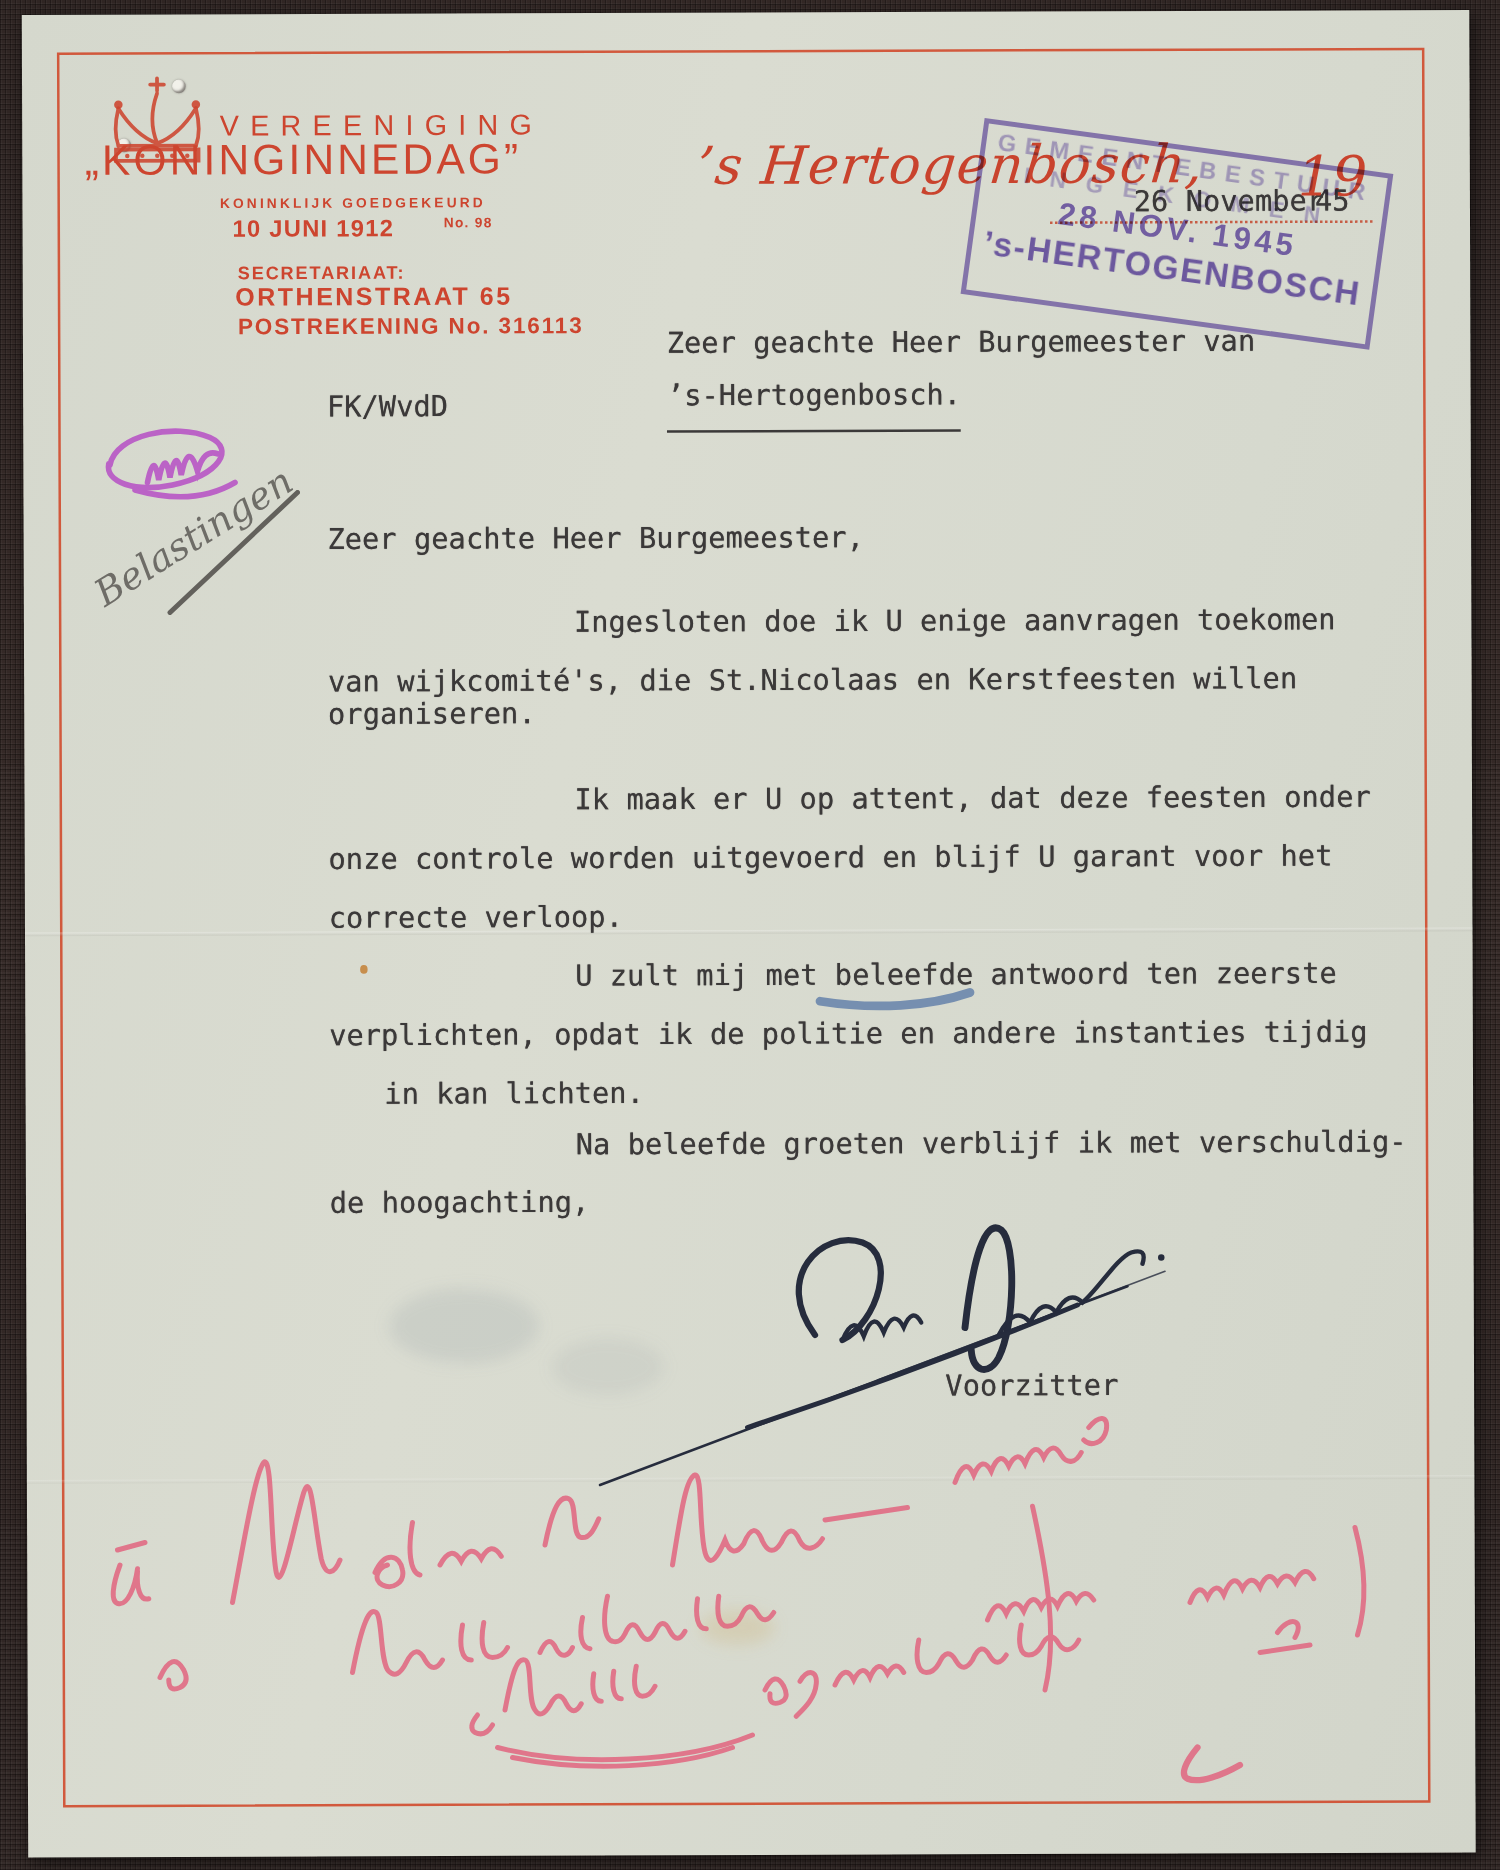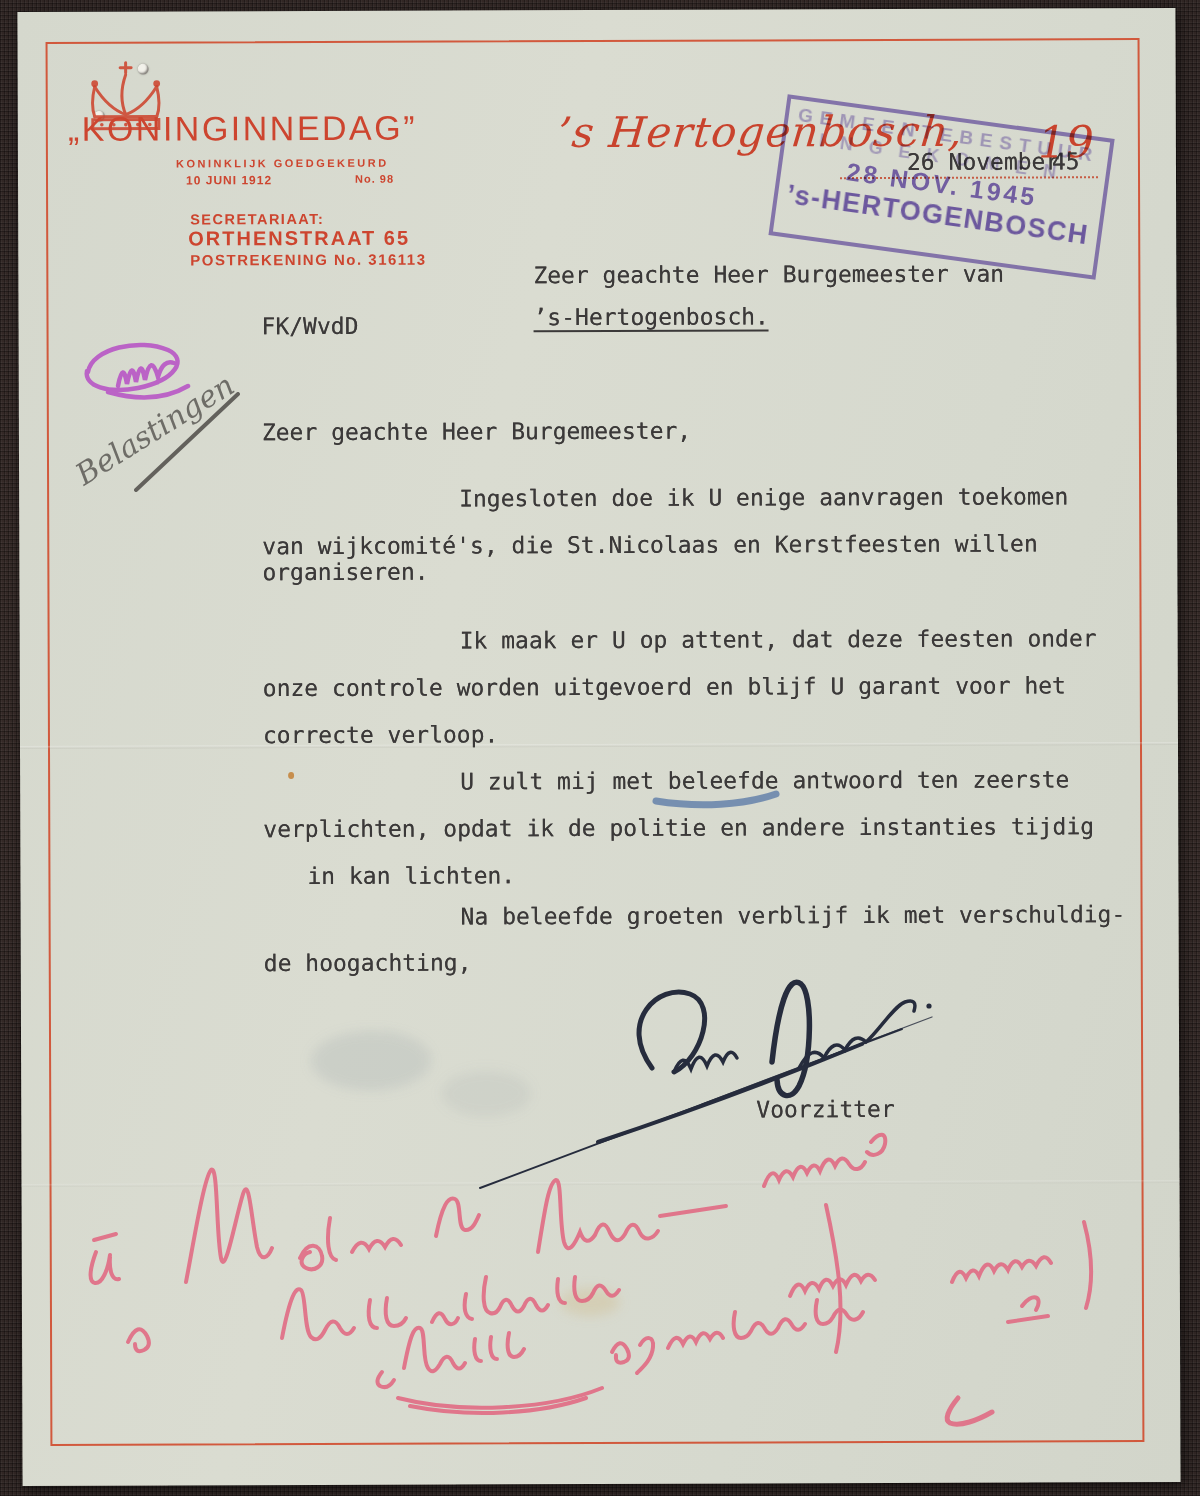--- a/index.html
+++ b/index.html
@@ -42,21 +42,21 @@
     font-family:"DejaVu Serif", serif;font-style:italic;
     color:#c9432d;font-size:44px;
   }
   .dotline{border-bottom:2px dotted #c4482e;opacity:.85;}
   
   .tw{
     font-family:"DejaVu Sans Mono", monospace;
     font-size:23px;color:#3b3939;white-space:pre;
     text-shadow:0 0 0.6px rgba(45,42,42,.75);
   }
-  .tw-underline{border-bottom:2px solid #3b3939;padding-bottom:0;}
+  .tw-underline{border-bottom:2px solid #3b3939;padding-bottom:14px;}
   
   .stamp{
     position:absolute;left:770px;top:85px;width:322px;height:134px;
     border:4px solid rgba(122,95,192,.75);
     transform:rotate(8deg);transform-origin:top left;
     mix-blend-mode:multiply;color:#7a5fc0;text-align:center;
     font-family:"Liberation Sans", sans-serif;font-weight:bold;
   }
   .stamp .l1{margin-top:4px;font-size:19px;letter-spacing:7px;opacity:.5;filter:blur(.4px);}
   .stamp .l2{margin-top:1px;font-size:18px;letter-spacing:16px;opacity:.45;filter:blur(.4px);}
@@ -99,29 +99,30 @@
         <circle cx="15" cy="27" r="3.4"></circle>
           <circle cx="77" cy="27" r="3.4"></circle>
         <circle cx="22" cy="68" r="1.8"></circle>
           <circle cx="34" cy="68" r="1.8"></circle>
         <circle cx="46" cy="68" r="1.8"></circle>
           <circle cx="58" cy="68" r="1.8"></circle>
         <circle cx="70" cy="68" r="1.8"></circle>
       </g>
     </svg>
 
+    <div class="abs red lh1" style="left:158px;top:76px;">VEREENIGING</div>
     <div class="abs red lh2" style="left:50px;top:98px;">„KONINGINNEDAG”</div>
     <div class="abs red lh-s" style="left:158px;top:146px;font-size:11px;letter-spacing:2.5px;">KONINKLIJK  GOEDGEKEURD</div>
     <div class="abs" style="left:168px;top:162px;width:208px;display:flex;justify-content:space-between;">
-      <span class="red lh-s" style="font-size:12px;letter-spacing:1px;">10 JUNI 1912</span>
+      <span class="red lh-s" style="font-size:19px;letter-spacing:1px;">10 JUNI 1912</span>
       <span class="red lh-s" style="font-size:11px;letter-spacing:1px;">No. 98</span>
     </div>
     <div class="abs red lh-s" style="left:172px;top:200px;font-size:14.5px;letter-spacing:1.5px;">SECRETARIAAT:</div>
     <div class="abs red lh-s" style="left:170px;top:216px;font-size:20px;letter-spacing:2px;">ORTHENSTRAAT 65</div>
-    <div class="abs red lh-s" style="left:172px;top:240px;font-size:15px;letter-spacing:1.5px;">POSTREKENING  No. 316113</div>
+    <div class="abs red lh-s" style="left:172px;top:240px;font-size:18px;letter-spacing:1.5px;">POSTREKENING  No. 316113</div>
 
     <div class="abs script" style="left:540px;top:98px;">’s Hertogenbosch,</div>
     <div class="abs dotline" style="left:822px;top:138px;width:258px;height:30px;"></div>
     <div class="abs tw" style="left:845px;top:140px;margin-left:44px;">26 November</div>
     <div class="abs year-script" style="left:988px;top:108px;margin-left:32px;">19</div>
     <div class="abs tw" style="left:1034px;top:140px;">45</div>
 
     <div class="stamp">
       <div class="l1">GEMEENTEBESTUUR</div>
       <div class="l2">INGEKOMEN</div>

